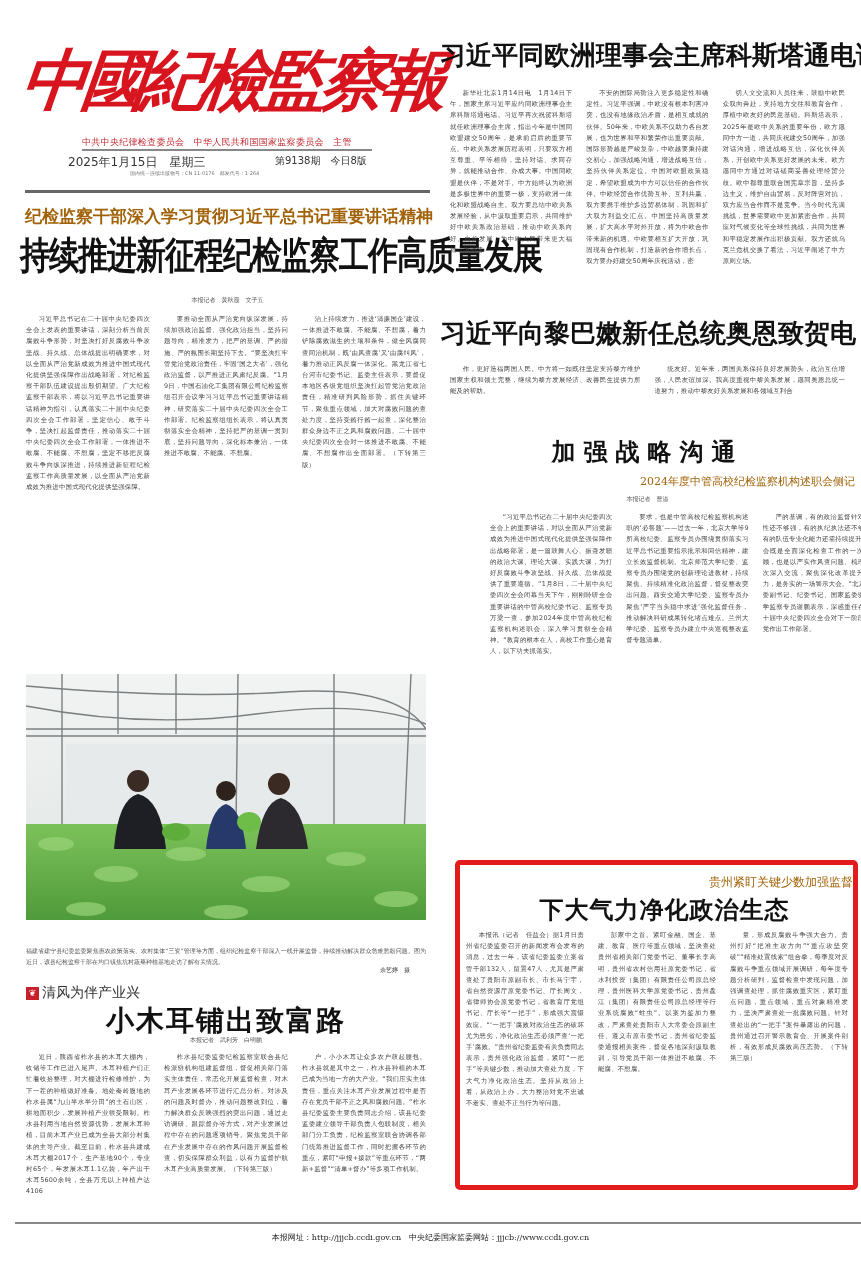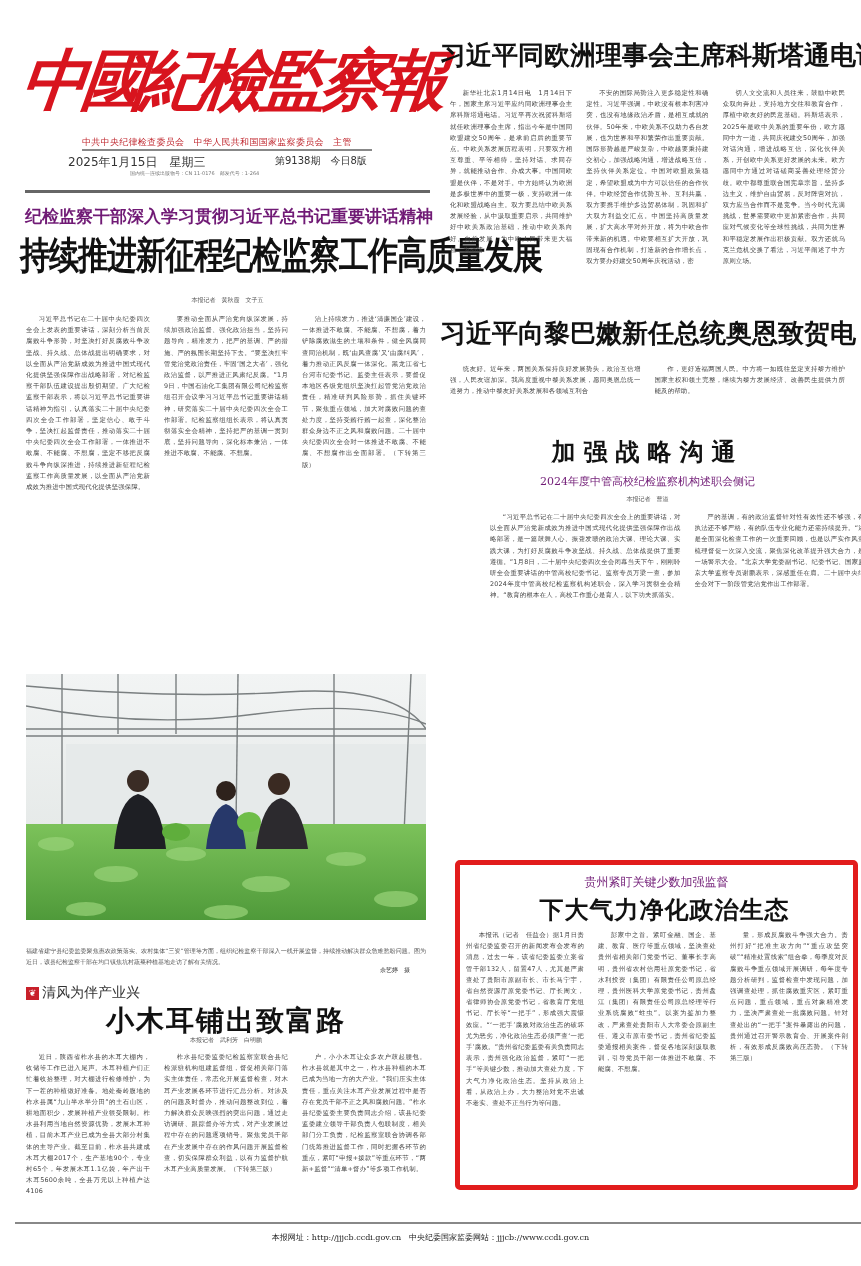--- a/index.html
+++ b/index.html
@@ -14,21 +14,21 @@
   .mast-sub { left: 82px; top: 136px; width: 300px; font-size: 9px; color: #c0282f; letter-spacing: 0.3px;
     font-family: "DejaVu Sans", sans-serif; white-space: nowrap; }
   .mast-rule { left: 82px; top: 149px; width: 290px; height: 2px; background: #888; }
   .mast-date { left: 68px; top: 154px; font-size: 12px; font-family: "DejaVu Sans", sans-serif; color: #333; white-space: nowrap; }
   .mast-issue { left: 275px; top: 154px; font-size: 10px; font-family: "DejaVu Sans", sans-serif; color: #333; white-space: nowrap; }
   .mast-cn { left: 130px; top: 170px; font-size: 5px; color: #777; font-family: "DejaVu Sans", sans-serif; white-space: nowrap; }
   .top-rule { left: 25px; top: 190px; width: 405px; height: 3px; background: #666; }
 
   
   .hl { font-family: "DejaVu Serif", serif; font-weight: bold; color: #111; white-space: nowrap; text-align: center; }
-  .kicker { font-family: "DejaVu Serif", serif; color: #701a75; white-space: nowrap; text-align: center; }
+  .kicker { font-family: "DejaVu Serif", serif; color: #a16207; white-space: nowrap; text-align: right; }
   .byline { font-family: "DejaVu Sans", sans-serif; font-size: 6px; color: #555; text-align: center; white-space: nowrap; }
 
   
   .cols { display: flex; gap: 14px; }
   .col { flex: 1; font-family: "DejaVu Sans", sans-serif; font-size: 6.4px; line-height: 11.2px;
     color: #444; text-align: justify; overflow: hidden; letter-spacing: 0.2px; }
   .col p { text-indent: 2em; }
 
   
   .photo { left: 26px; top: 674px; width: 400px; height: 246px; overflow: hidden; background: #e8ece9; }
@@ -82,33 +82,36 @@
       <p>不安的国际局势注入更多稳定性和确定性。习近平强调，中欧没有根本利害冲突，也没有地缘政治矛盾，是相互成就的伙伴。50年来，中欧关系不仅助力各自发展，也为世界和平和繁荣作出重要贡献。国际形势越是严峻复杂，中欧越要秉持建交初心，加强战略沟通，增进战略互信，坚持伙伴关系定位。中国对欧盟政策稳定，希望欧盟成为中方可以信任的合作伙伴。中欧经贸合作优势互补、互利共赢，双方要携手维护多边贸易体制，巩固和扩大双方利益交汇点。中国坚持高质量发展，扩大高水平对外开放，将为中欧合作带来新的机遇。中欧要相互扩大开放，巩固现有合作机制，打造新的合作增长点，双方要办好建交50周年庆祝活动，密</p>
     </div>
   <div class="col">
       <p>切人文交流和人员往来，鼓励中欧民众双向奔赴，支持地方交往和教育合作，厚植中欧友好的民意基础。科斯塔表示，2025年是欧中关系的重要年份，欧方愿同中方一道，共同庆祝建交50周年，加强对话沟通，增进战略互信，深化伙伴关系，开创欧中关系更好发展的未来。欧方愿同中方通过对话磋商妥善处理经贸分歧。欧中都尊重联合国宪章宗旨，坚持多边主义，维护自由贸易，反对阵营对抗，双方应当合作而不是竞争。当今时代充满挑战，世界需要欧中更加紧密合作，共同应对气候变化等全球性挑战，共同为世界和平稳定发展作出积极贡献。双方还就乌克兰危机交换了看法，习近平阐述了中方原则立场。</p>
     </div>
 </div>
 
 <div class="abs hl" style="left:440px; top:316px; width:415px; font-size:26px;">习近平向黎巴嫩新任总统奥恩致贺电</div>
 <div class="abs cols" style="left:450px; top:364px; width:395px; height:50px;">
   <div class="col">
+      <p>作，更好造福两国人民。中方将一如既往坚定支持黎方维护国家主权和领土完整，继续为黎方发展经济、改善民生提供力所能及的帮助。</p>
+    </div>
+  <div class="col">
       <p>统友好。近年来，两国关系保持良好发展势头，政治互信增强，人民友谊加深。我高度重视中黎关系发展，愿同奥恩总统一道努力，推动中黎友好关系发展和各领域互利合</p>
-    </div>
-  <div class="col">
-      <p>作，更好造福两国人民。中方将一如既往坚定支持黎方维护国家主权和领土完整，继续为黎方发展经济、改善民生提供力所能及的帮助。</p>
     </div>
 </div>
 
 <div class="abs hl" style="left:440px; top:436px; width:415px; font-size:24px; letter-spacing:8px;">加强战略沟通</div>
 <div class="abs kicker" style="left:440px; top:474px; width:415px; font-size:11px;">2024年度中管高校纪检监察机构述职会侧记</div>
 <div class="abs byline" style="left:440px; top:495px; width:415px;">本报记者　曹溢</div>
 <div class="abs cols" style="left:450px; top:512px; width:395px; height:340px;margin-left:40px;">
   <div class="col">
       <p>“习近平总书记在二十届中央纪委四次全会上的重要讲话，对以全面从严治党新成效为推进中国式现代化提供坚强保障作出战略部署，是一篇鼓舞人心、振聋发聩的政治大课、理论大课、实践大课，为打好反腐败斗争攻坚战、持久战、总体战提供了重要遵循。”1月8日，二十届中央纪委四次全会闭幕当天下午，刚刚聆听全会重要讲话的中管高校纪委书记、监察专员万梁一查，参加2024年度中管高校纪检监察机构述职会，深入学习贯彻全会精神。“教育的根本在人，高校工作重心是育人，以下功夫抓落实。</p>
+    </div>
+  <div class="col">
+      <p>要求，也是中管高校纪检监察机构述职的‘必答题’——过去一年，北京大学等9所高校纪委、监察专员办围绕贯彻落实习近平总书记重要指示批示和回信精神，建立长效监督机制。北京师范大学纪委、监察专员办围绕党的创新理论进教材，持续聚焦、持续精准化政治监督，督促整改突出问题。西安交通大学纪委、监察专员办聚焦‘严字当头稳中求进’强化监督任务，推动解决科研成果转化堵点难点。兰州大学纪委、监察专员办建立中央巡视整改监督专题清单。</p>
     </div>
   <div class="col">
       <p>严的基调，有的政治监督针对性有效性还不够强，有的执纪执法还不够严格，有的队伍专业化能力还需持续提升。“述职会既是全面深化检查工作的一次重要回顾，也是以严实作风查问题、梳理督促一次深入交流，聚焦深化改革提升强大合力，是务实的一场警示大会。”北京大学党委副书记、纪委书记、国家监委驻北京大学监察专员谢鹏表示，深感重任在肩。二十届中央纪委四次全会对下一阶段管党治党作出工作部署。</p>
     </div>
 </div>
 
 <div class="abs photo">
   <svg width="400" height="246" viewBox="0 0 400 246">
     <defs>
       <linearGradient id="sky" x1="0" y1="0" x2="0" y2="1">

